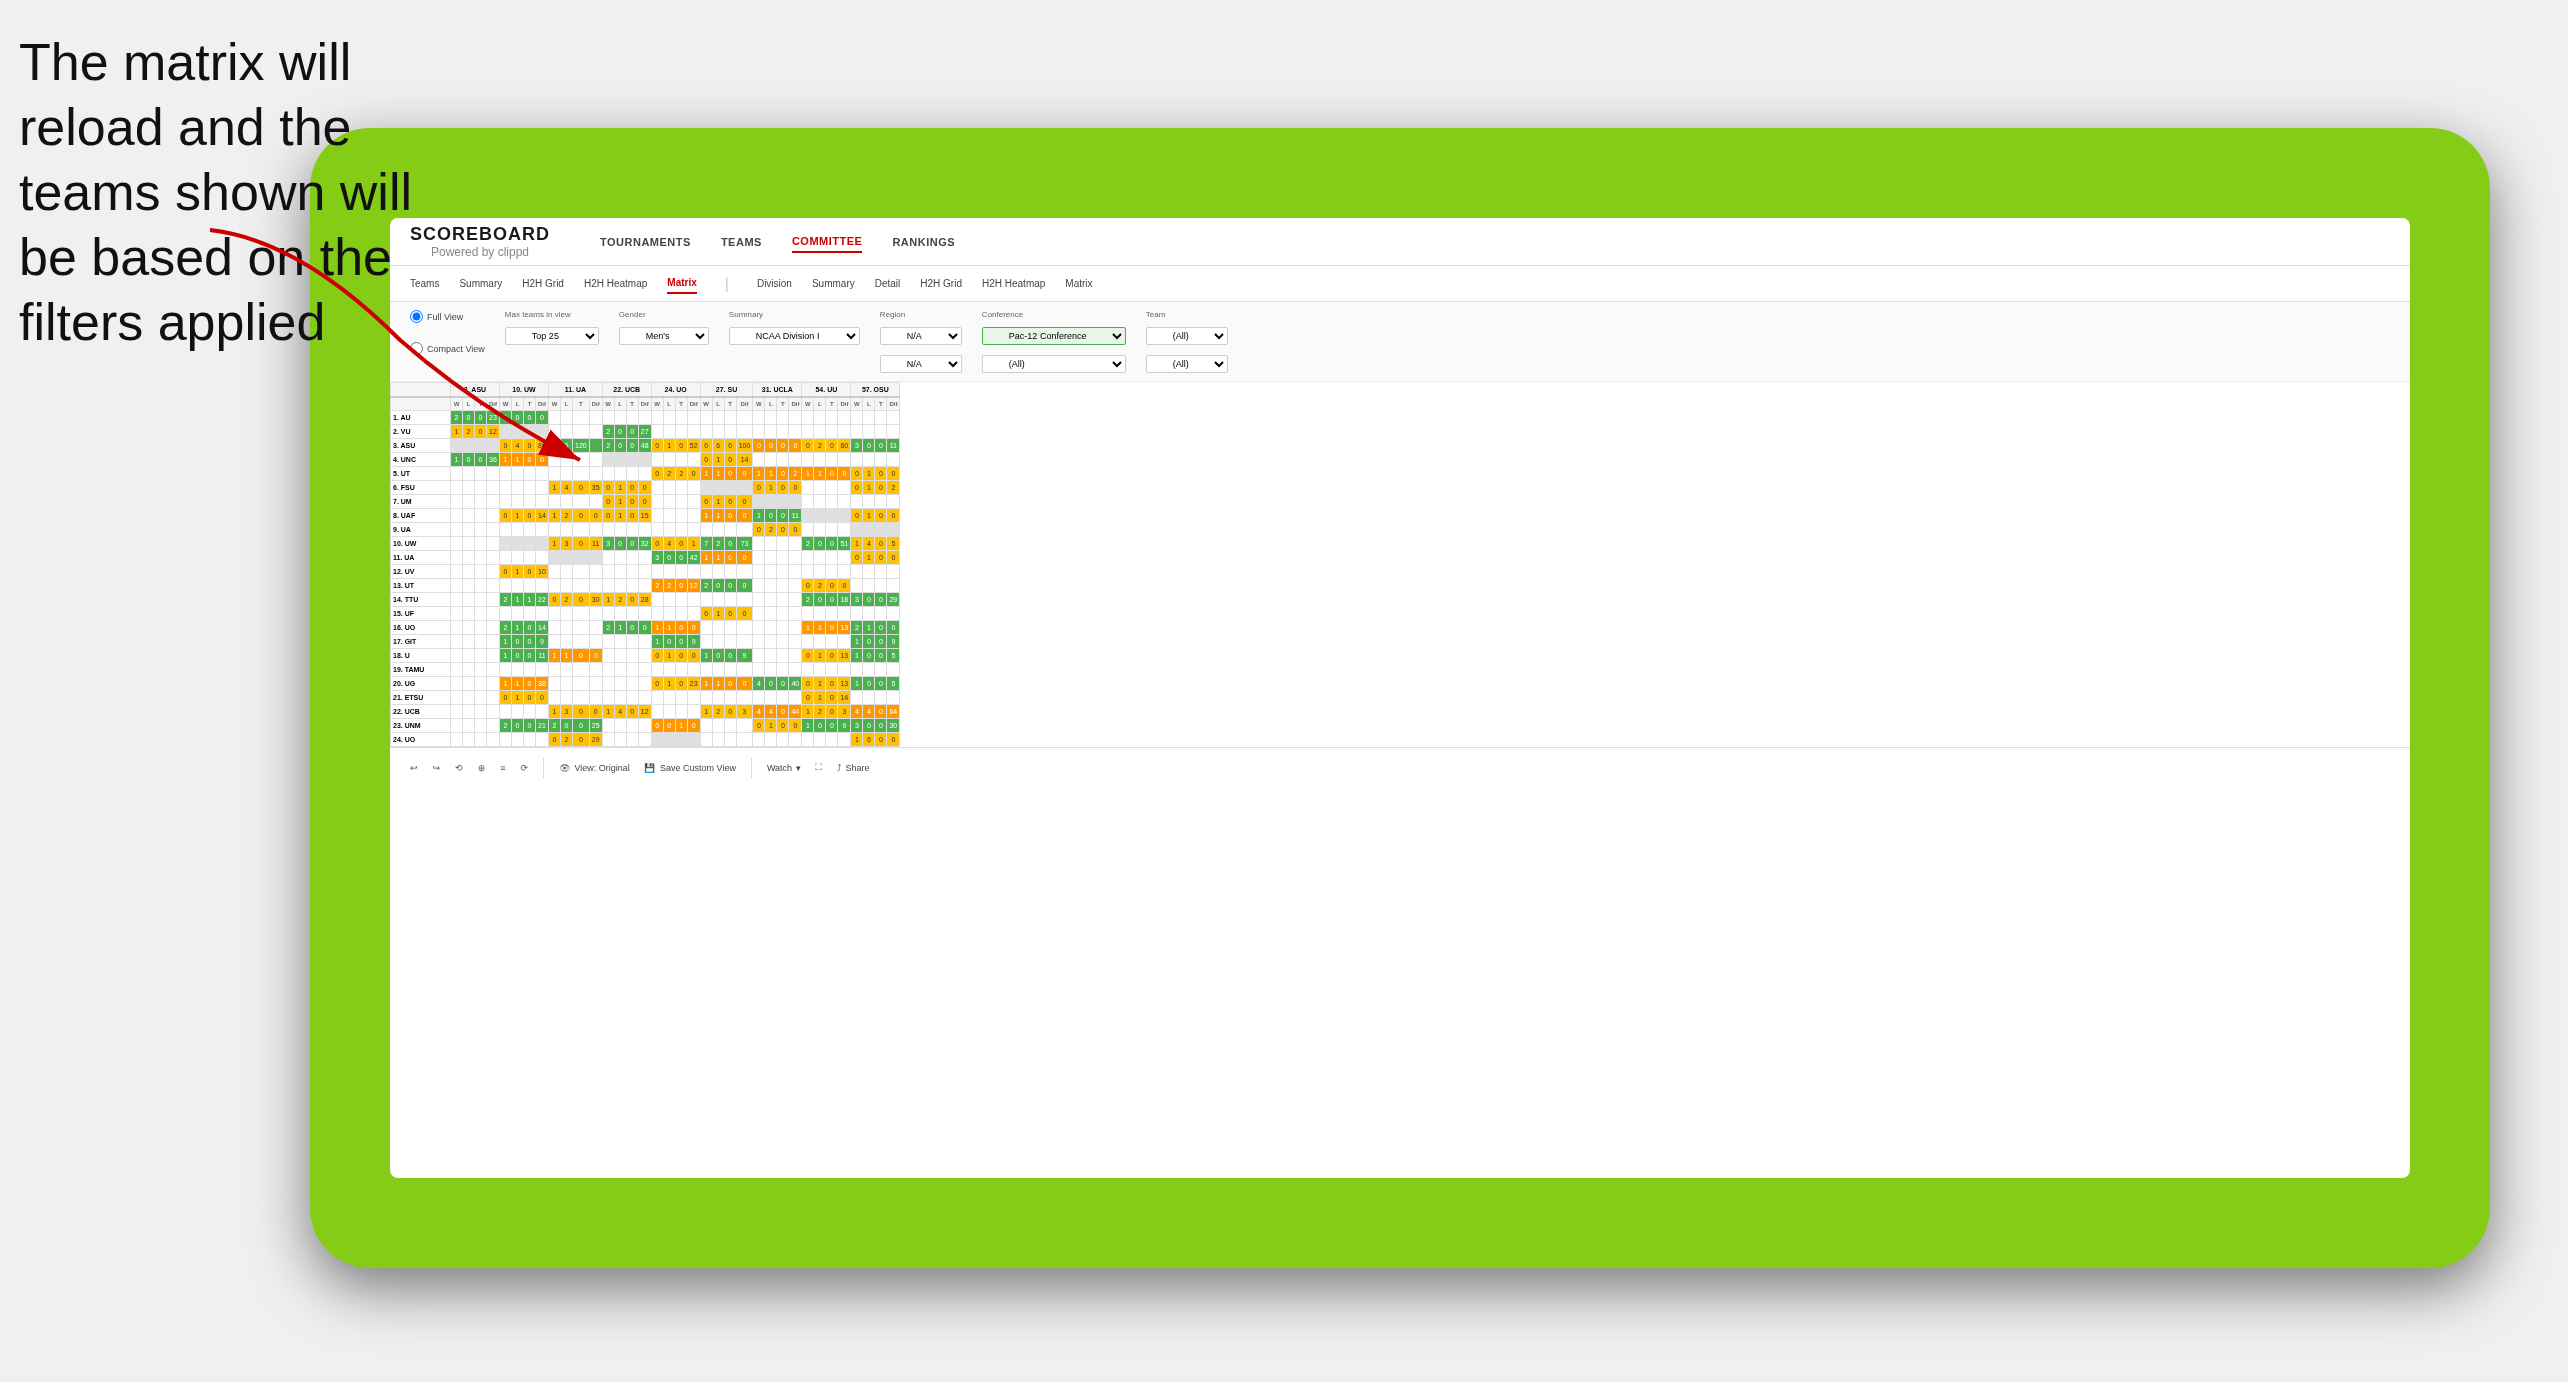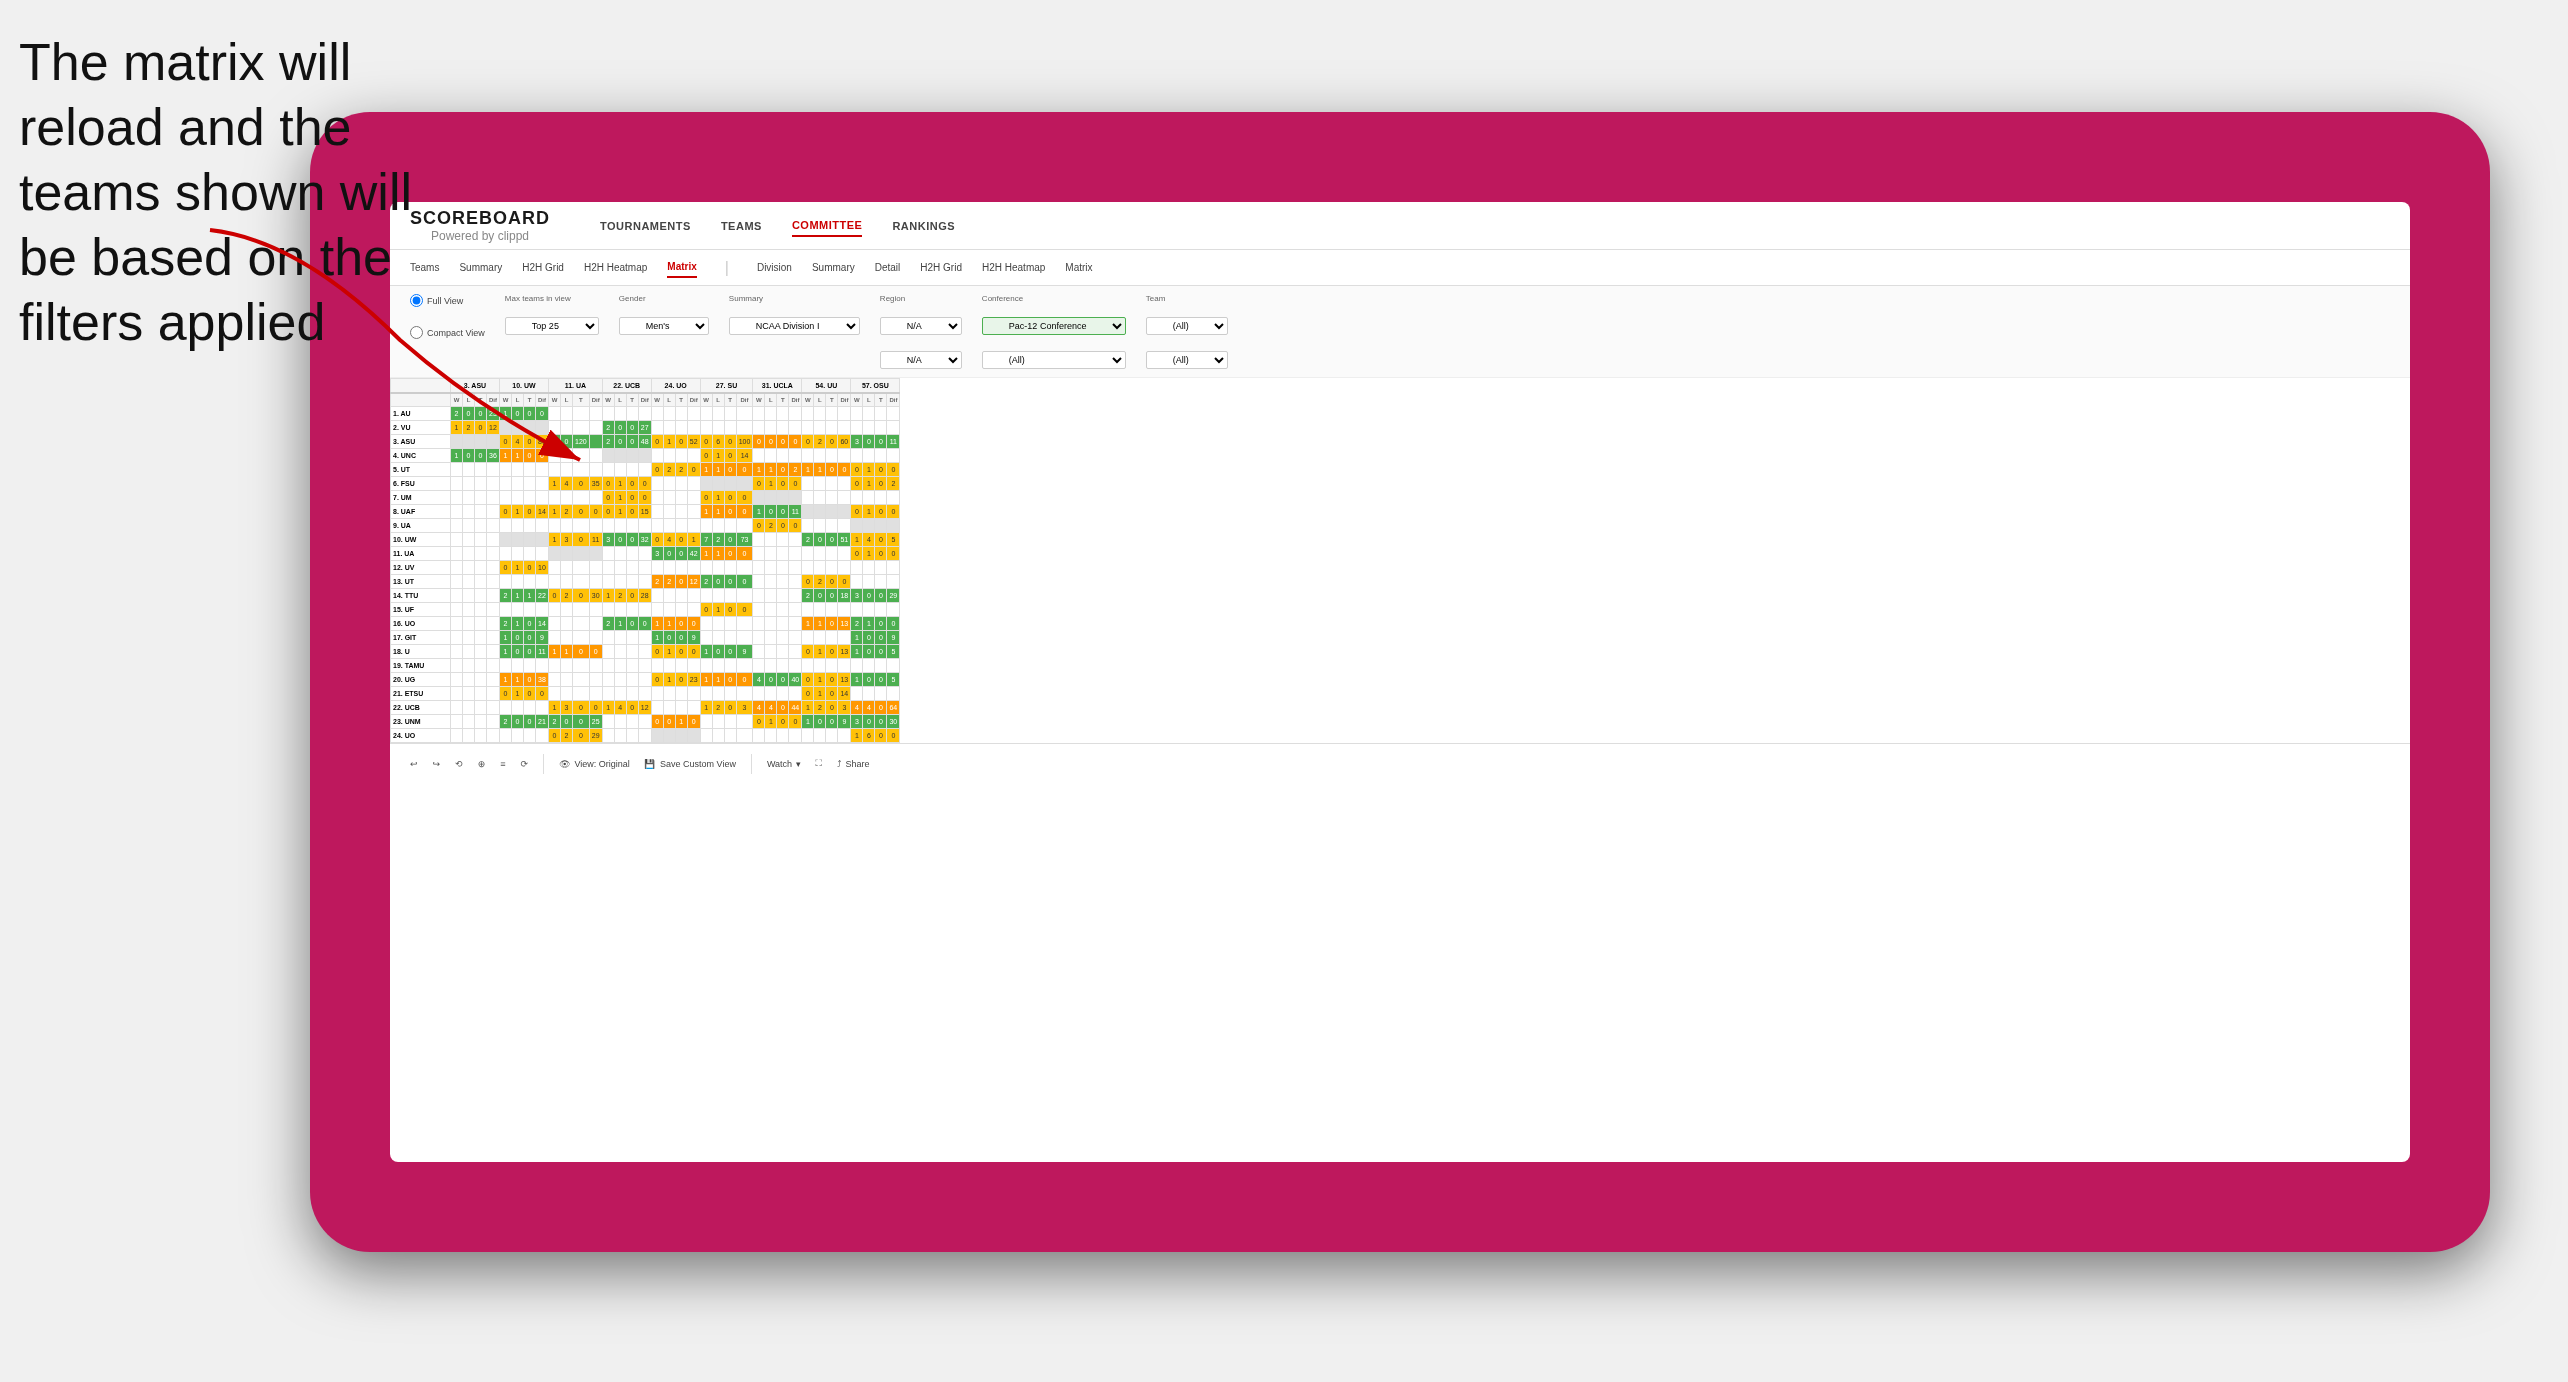--- a/index.html
+++ b/index.html
@@ -21,25 +21,25 @@
       font-weight: 400;
       line-height: 1.25;
       color: #111;
       width: 430px;
       z-index: 10;
     }
 
     
     .tablet-shell {
       position: absolute;
-      top: 112px;
+      top: 128px;
       left: 310px;
       width: 2180px;
       height: 1140px;
-      background: #be185d;
+      background: #84cc16;
       border-radius: 60px;
       box-shadow: 0 20px 60px rgba(0,0,0,0.5);
       display: flex;
       align-items: center;
       justify-content: center;
     }
 
     .tablet-screen {
       width: 2020px;
       height: 960px;
@@ -122,21 +122,21 @@
       align-items: flex-start;
       padding: 8px 20px;
       gap: 20px;
       border-bottom: 1px solid #eee;
       background: #fafafa;
     }
 
     .filter-group {
       display: flex;
       flex-direction: column;
-      gap: 14px;
+      gap: 8px;
     }
 
     .filter-label {
       font-size: 8px;
       color: #666;
     }
 
     .filter-select {
       font-size: 9px;
       border: 1px solid #ccc;

